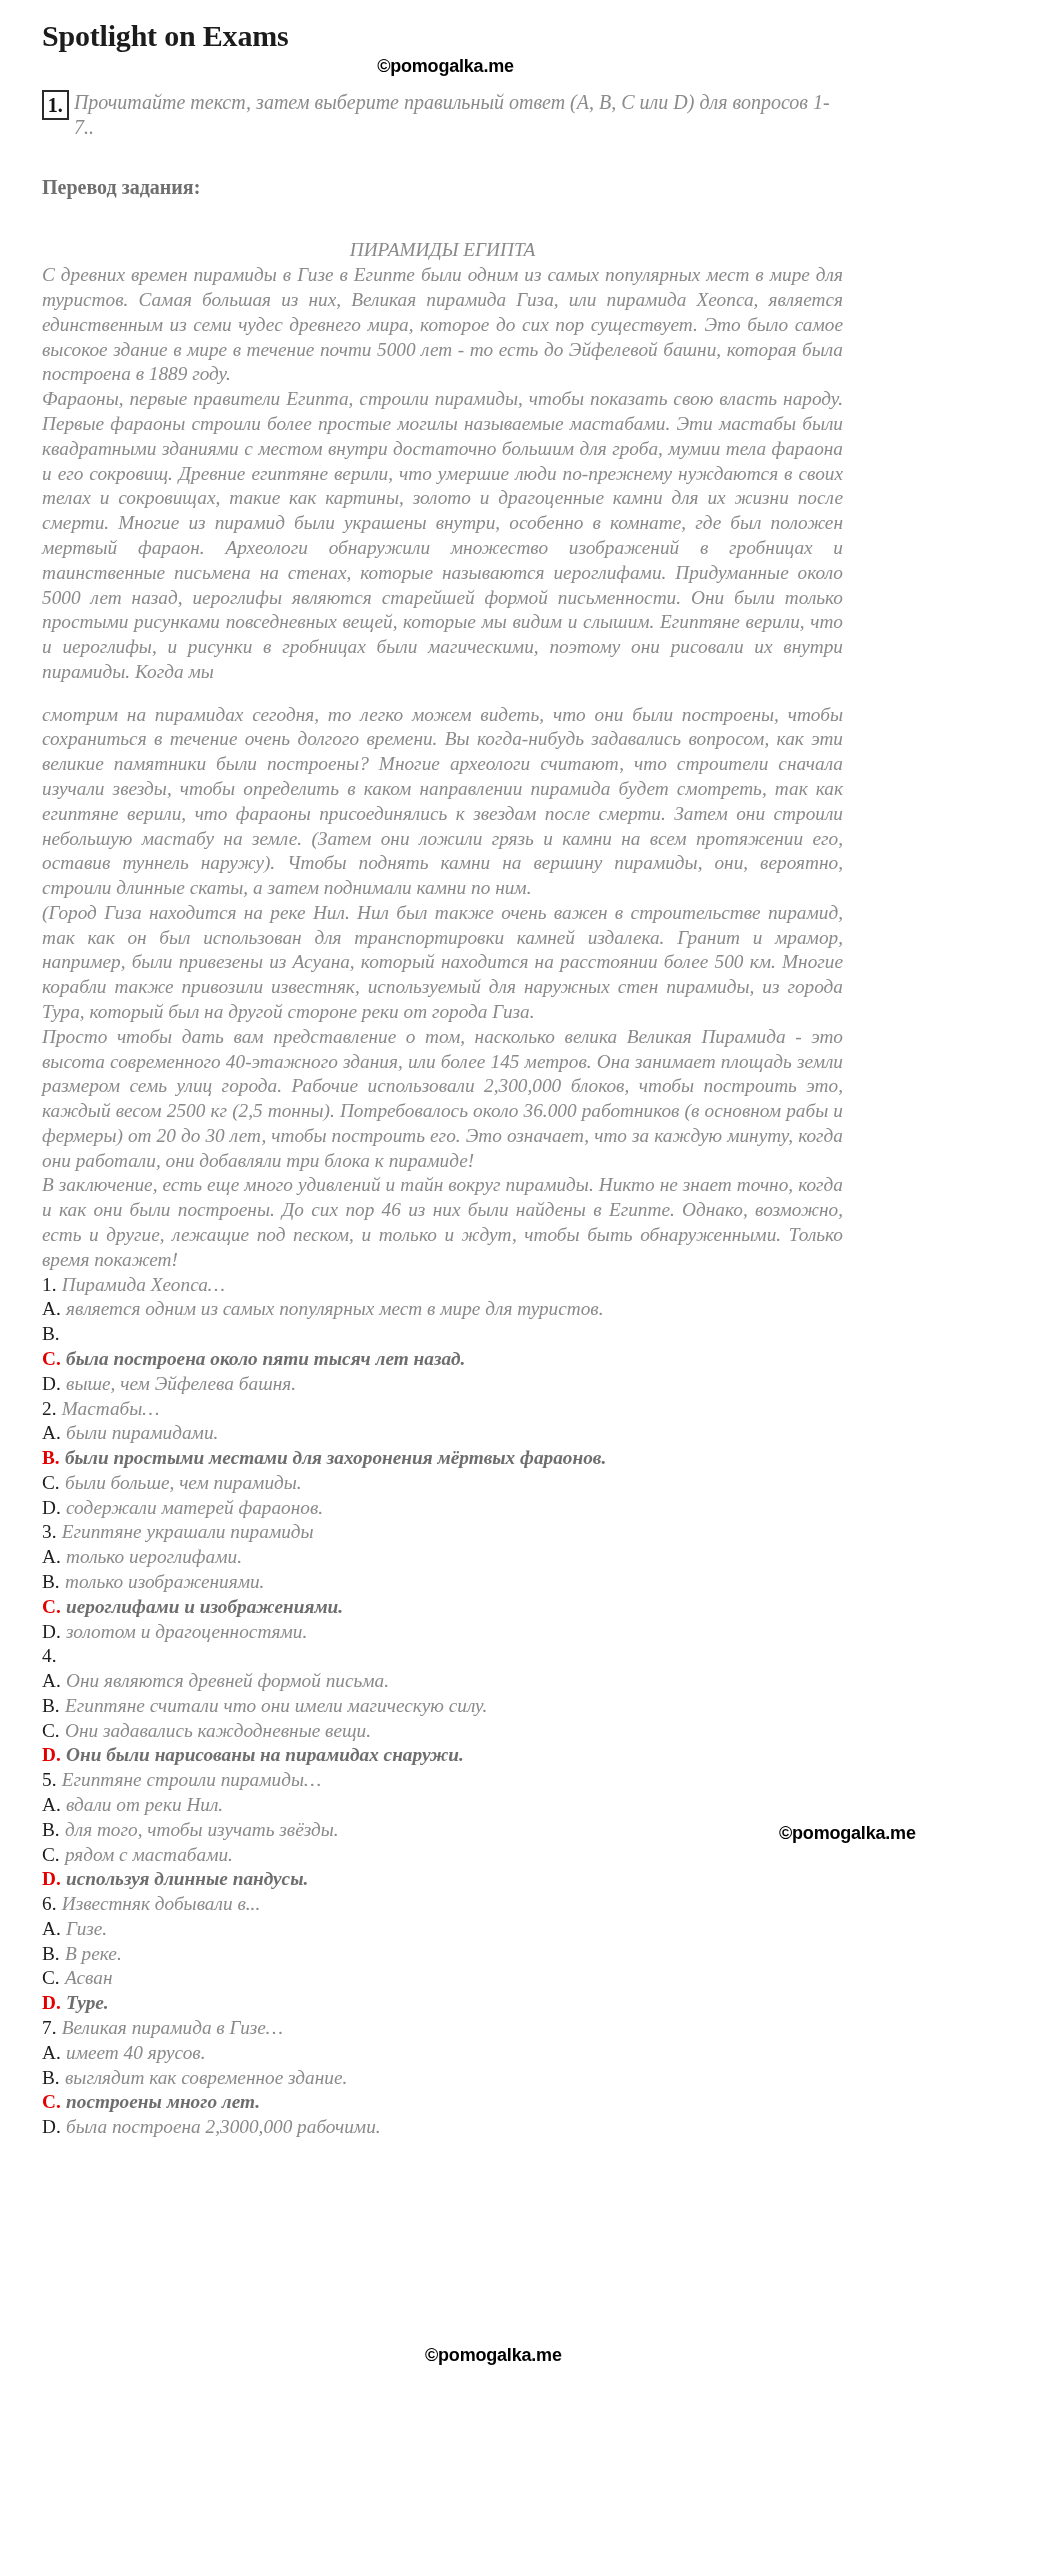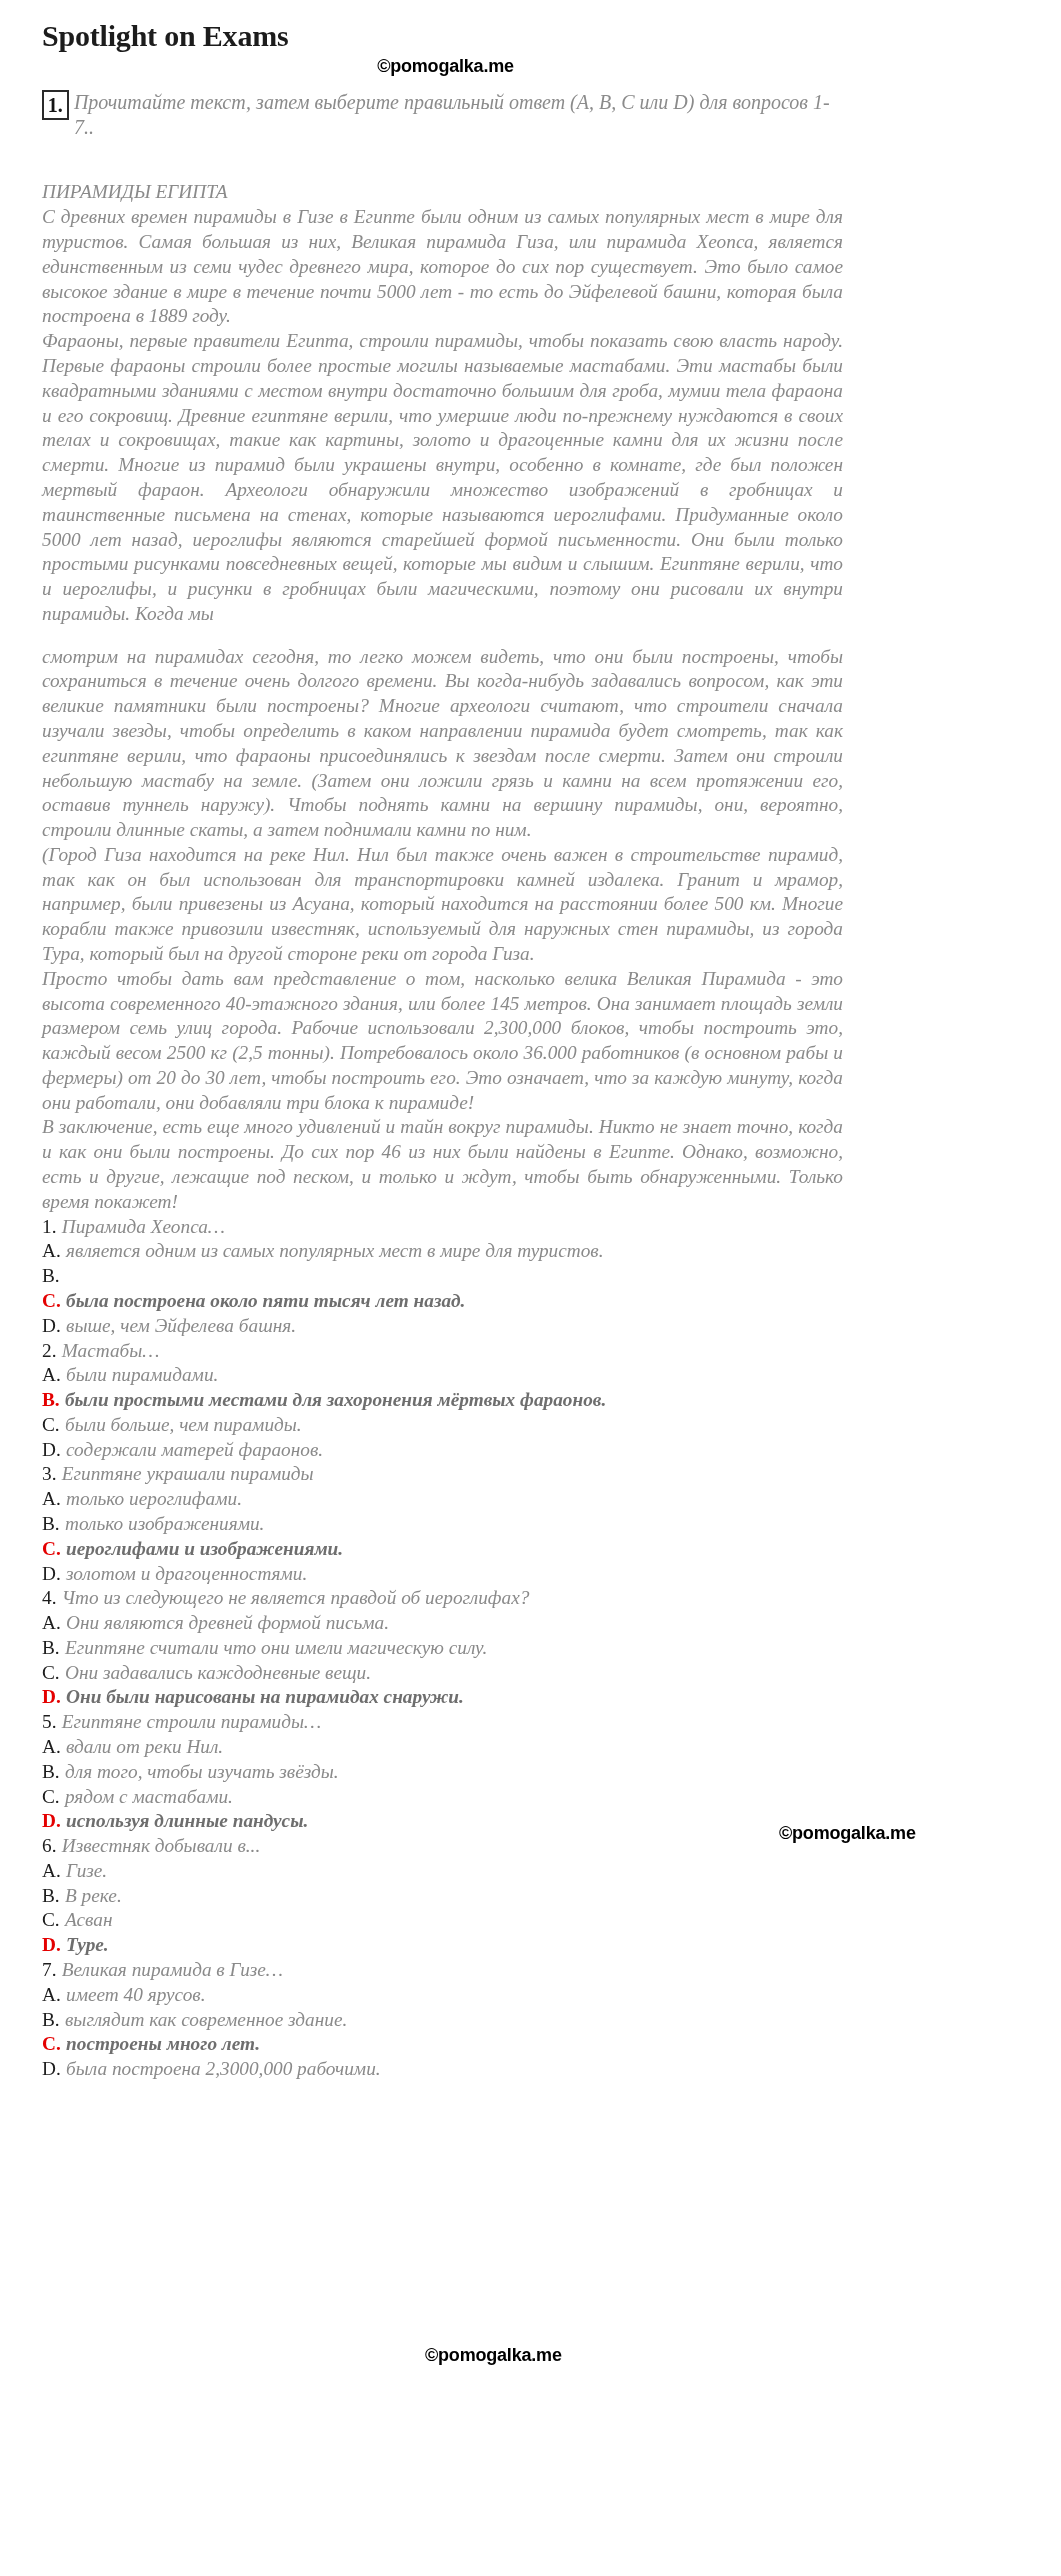--- a/index.html
+++ b/index.html
@@ -103,21 +103,21 @@
     font-size: 19.3px;
     line-height: 1.285;
     color: #8a8a8a;
   }
   .article p {
     margin: 0;
     text-align: justify;
     text-justify: inter-word;
   }
   .article p.head {
-    text-align: left;
+    text-align: center;
     margin-bottom: 0.8px;
   }
   .article p.gap { margin-top: 18px; }
 
   
   .questions {
     margin: 0 0 0 9px;
     font-size: 19.3px;
     line-height: 1.285;
     color: #8a8a8a;
@@ -159,20 +159,21 @@
 
   <div class="wm-row">
     <span class="watermark wm-top">©pomogalka.me</span>
   </div>
 
   <div class="task-row">
     <span class="task-num">1.</span>
     <span class="task-text">Прочитайте текст, затем выберите правильный ответ (A, B, C или D) для вопросов 1-7..</span>
   </div>
 
+  <div class="section-head">Перевод задания:</div>
 
   <div class="article">
     <p class="head">ПИРАМИДЫ ЕГИПТА</p>
     <p>С древних времен пирамиды в Гизе в Египте были одним из самых популярных мест в мире для туристов. Самая большая из них, Великая пирамида Гиза, или пирамида Хеопса, является единственным из семи чудес древнего мира, которое до сих пор существует. Это было самое высокое здание в мире в течение почти 5000 лет - то есть до Эйфелевой башни, которая была построена в 1889 году.</p>
     <p>Фараоны, первые правители Египта, строили пирамиды, чтобы показать свою власть народу. Первые фараоны строили более простые могилы называемые мастабами. Эти мастабы были квадратными зданиями с местом внутри достаточно большим для гроба, мумии тела фараона и его сокровищ. Древние египтяне верили, что умершие люди по-прежнему нуждаются в своих телах и сокровищах, такие как картины, золото и драгоценные камни для их жизни после смерти. Многие из пирамид были украшены внутри, особенно в комнате, где был положен мертвый фараон. Археологи обнаружили множество изображений в гробницах и таинственные письмена на стенах, которые называются иероглифами. Придуманные около 5000 лет назад, иероглифы являются старейшей формой письменности. Они были только простыми рисунками повседневных вещей, которые мы видим и слышим. Египтяне верили, что и иероглифы, и рисунки в гробницах были магическими, поэтому они рисовали их внутри пирамиды. Когда мы</p>
     <p class="gap">смотрим на пирамидах сегодня, то легко можем видеть, что они были построены, чтобы сохраниться в течение очень долгого времени. Вы когда-нибудь задавались вопросом, как эти великие памятники были построены? Многие археологи считают, что строители сначала изучали звезды, чтобы определить в каком направлении пирамида будет смотреть, так как египтяне верили, что фараоны присоединялись к звездам после смерти. Затем они строили небольшую мастабу на земле. (Затем они ложили грязь и камни на всем протяжении его, оставив туннель наружу). Чтобы поднять камни на вершину пирамиды, они, вероятно, строили длинные скаты, а затем поднимали камни по ним.</p>
     <p>(Город Гиза находится на реке Нил. Нил был также очень важен в строительстве пирамид, так как он был использован для транспортировки камней издалека. Гранит и мрамор, например, были привезены из Асуана, который находится на расстоянии более 500 км. Многие корабли также привозили известняк, используемый для наружных стен пирамиды, из города Тура, который был на другой стороне реки от города Гиза.</p>
     <p>Просто чтобы дать вам представление о том, насколько велика Великая Пирамида - это высота современного 40-этажного здания, или более 145 метров. Она занимает площадь земли размером семь улиц города. Рабочие использовали 2,300,000 блоков, чтобы построить это, каждый весом 2500 кг (2,5 тонны). Потребовалось около 36.000 работников (в основном рабы и фермеры) от 20 до 30 лет, чтобы построить его. Это означает, что за каждую минуту, когда они работали, они добавляли три блока к пирамиде!</p>
     <p>В заключение, есть еще много удивлений и тайн вокруг пирамиды. Никто не знает точно, когда и как они были построены. До сих пор 46 из них были найдены в Египте. Однако, возможно, есть и другие, лежащие под песком, и только и ждут, чтобы быть обнаруженными. Только время покажет!</p>
   </div>
@@ -236,21 +237,20 @@
       <span class="marker correct">C.</span>
       <span class="a-text">иероглифами и изображениями.</span>
     </div>
     <div class="a-line">
       <span class="marker">D.</span>
       <span class="a-text">золотом и драгоценностями.</span>
     </div>
 
     <div class="q-line">
       <span class="marker">4.</span>
-      <span class="q-text">Что из следующего не является правдой об иероглифах?</span>
     </div>
     <div class="a-line">
       <span class="marker">A.</span>
       <span class="a-text">Они являются древней формой письма.</span>
     </div>
     <div class="a-line">
       <span class="marker">B.</span>
       <span class="a-text">Египтяне считали что они имели магическую силу.</span>
     </div>
     <div class="a-line">

